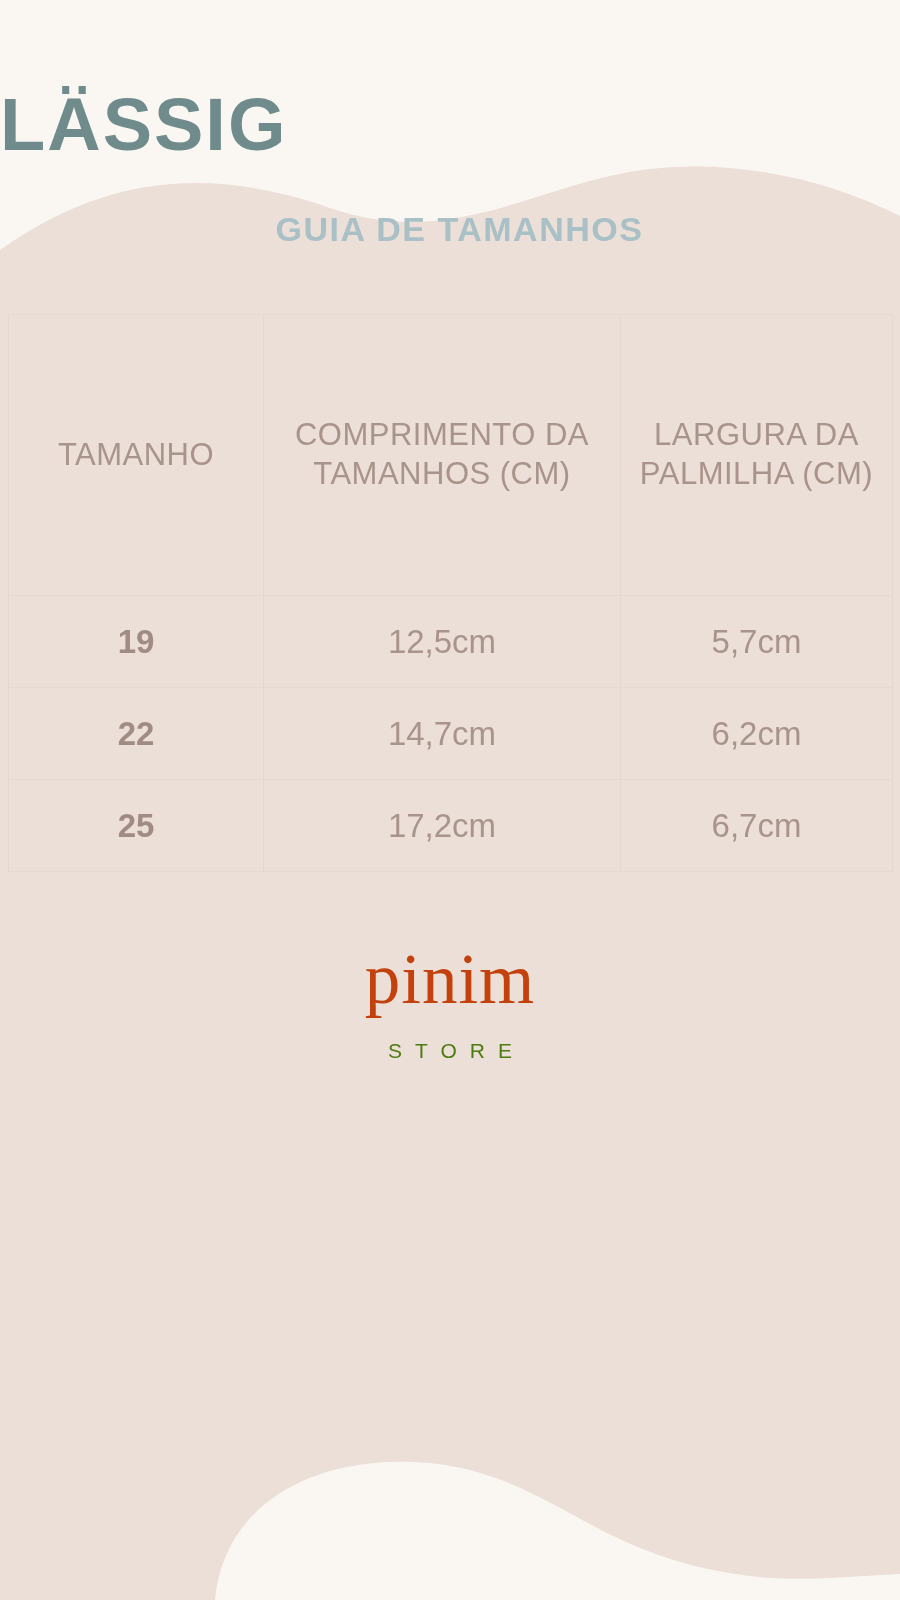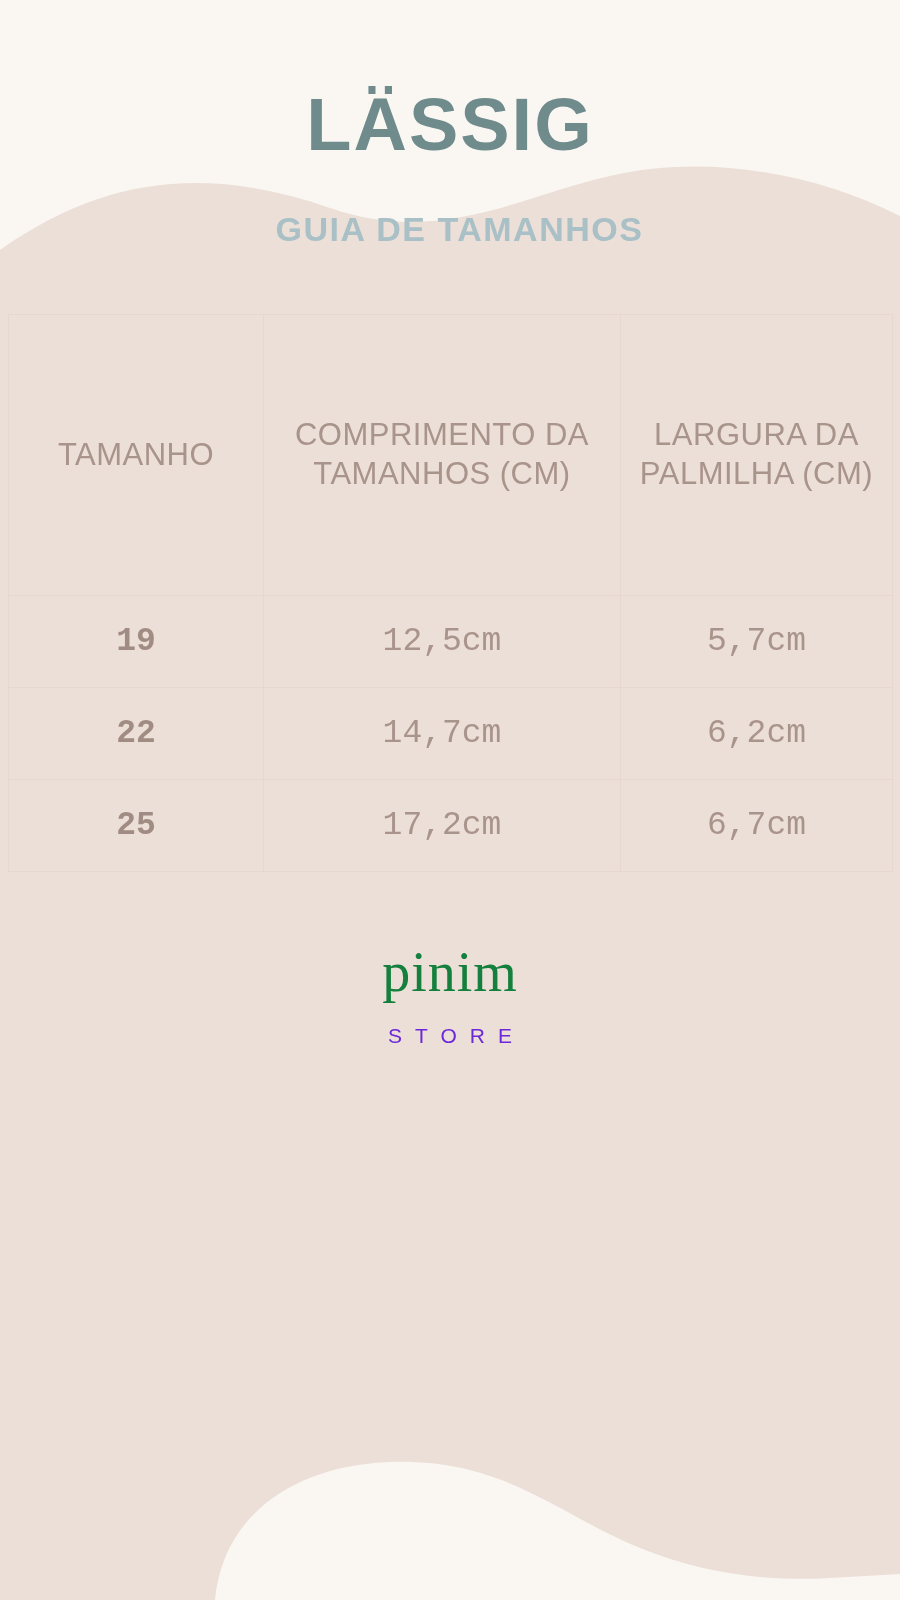--- a/index.html
+++ b/index.html
@@ -27,21 +27,21 @@
   #content {
     position: relative;
     z-index: 1;
     width: 900px;
     height: 1600px;
     box-sizing: border-box;
   }
 
   
   .brand-title {
-    text-align: center;
+    text-align: left;
     font-size: 74px;
     font-weight: 700;
     letter-spacing: 2px;
     color: #6f8b8c;
     margin: 0;
     padding-top: 88px;
     line-height: 1;
   }
   .guide-subtitle {
     text-align: center;
@@ -82,44 +82,43 @@
     height: 252px;
   }
   table.size-table col.c1 { width: 255px; }
   table.size-table col.c2 { width: 357px; }
   table.size-table col.c3 { width: 272px; }
 
   table.size-table td {
     height: 89px;
     font-size: 33px;
     font-weight: 400;
-    font-family: Liberation Mono, monospace;
   }
   table.size-table td.size-cell {
     font-weight: 700;
     font-size: 33px;
     color: #a08c83;
   }
 
   
   .footer-logo {
     text-align: center;
     margin-top: 72px;
   }
   .footer-logo .wordmark {
     font-family: "Liberation Serif", serif;
-    font-size: 56px;
-    color: #15803d;
+    font-size: 71px;
+    color: #c2410c;
     line-height: 1;
     letter-spacing: 1px;
   }
   .footer-logo .storemark {
     font-family: "Liberation Sans", sans-serif;
     font-size: 21px;
-    color: #6d28d9;
+    color: #4d7c0f;
     letter-spacing: 13px;
     margin-top: 24px;
     padding-left: 13px;
   }
 </style>
 </head>
 <body>
 
 <svg id="bg-layer" viewBox="0 0 900 1600" preserveAspectRatio="none" xmlns="http://www.w3.org/2000/svg">
   <rect x="0" y="0" width="900" height="1600" fill="#faf7f3"></rect>

